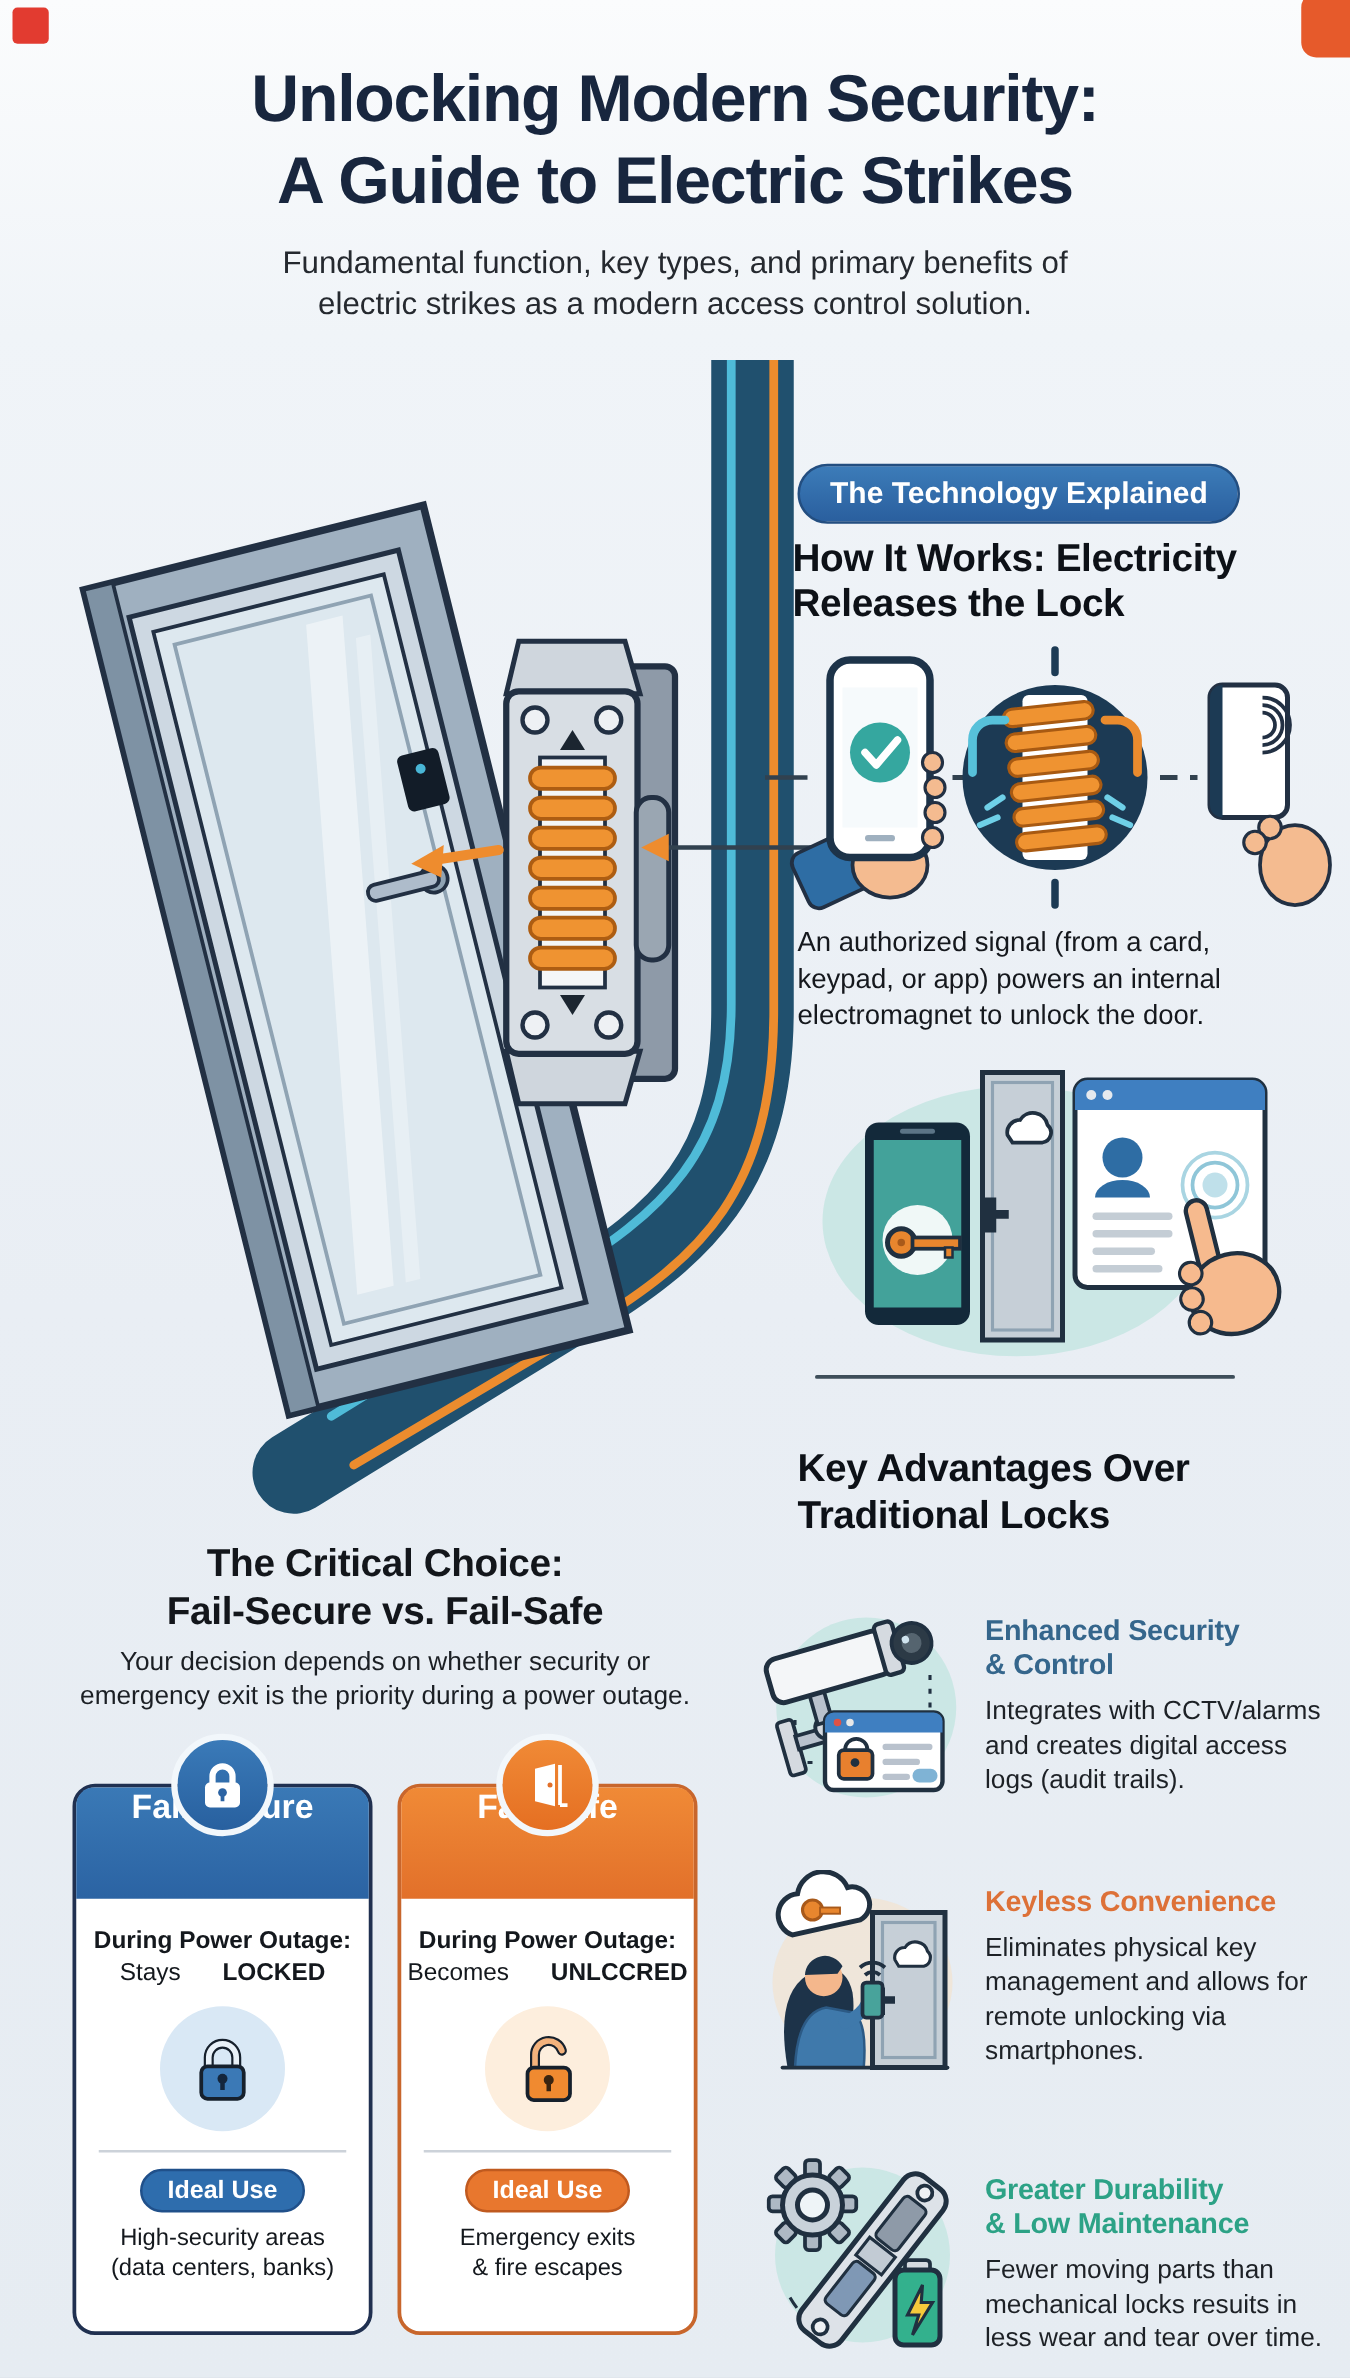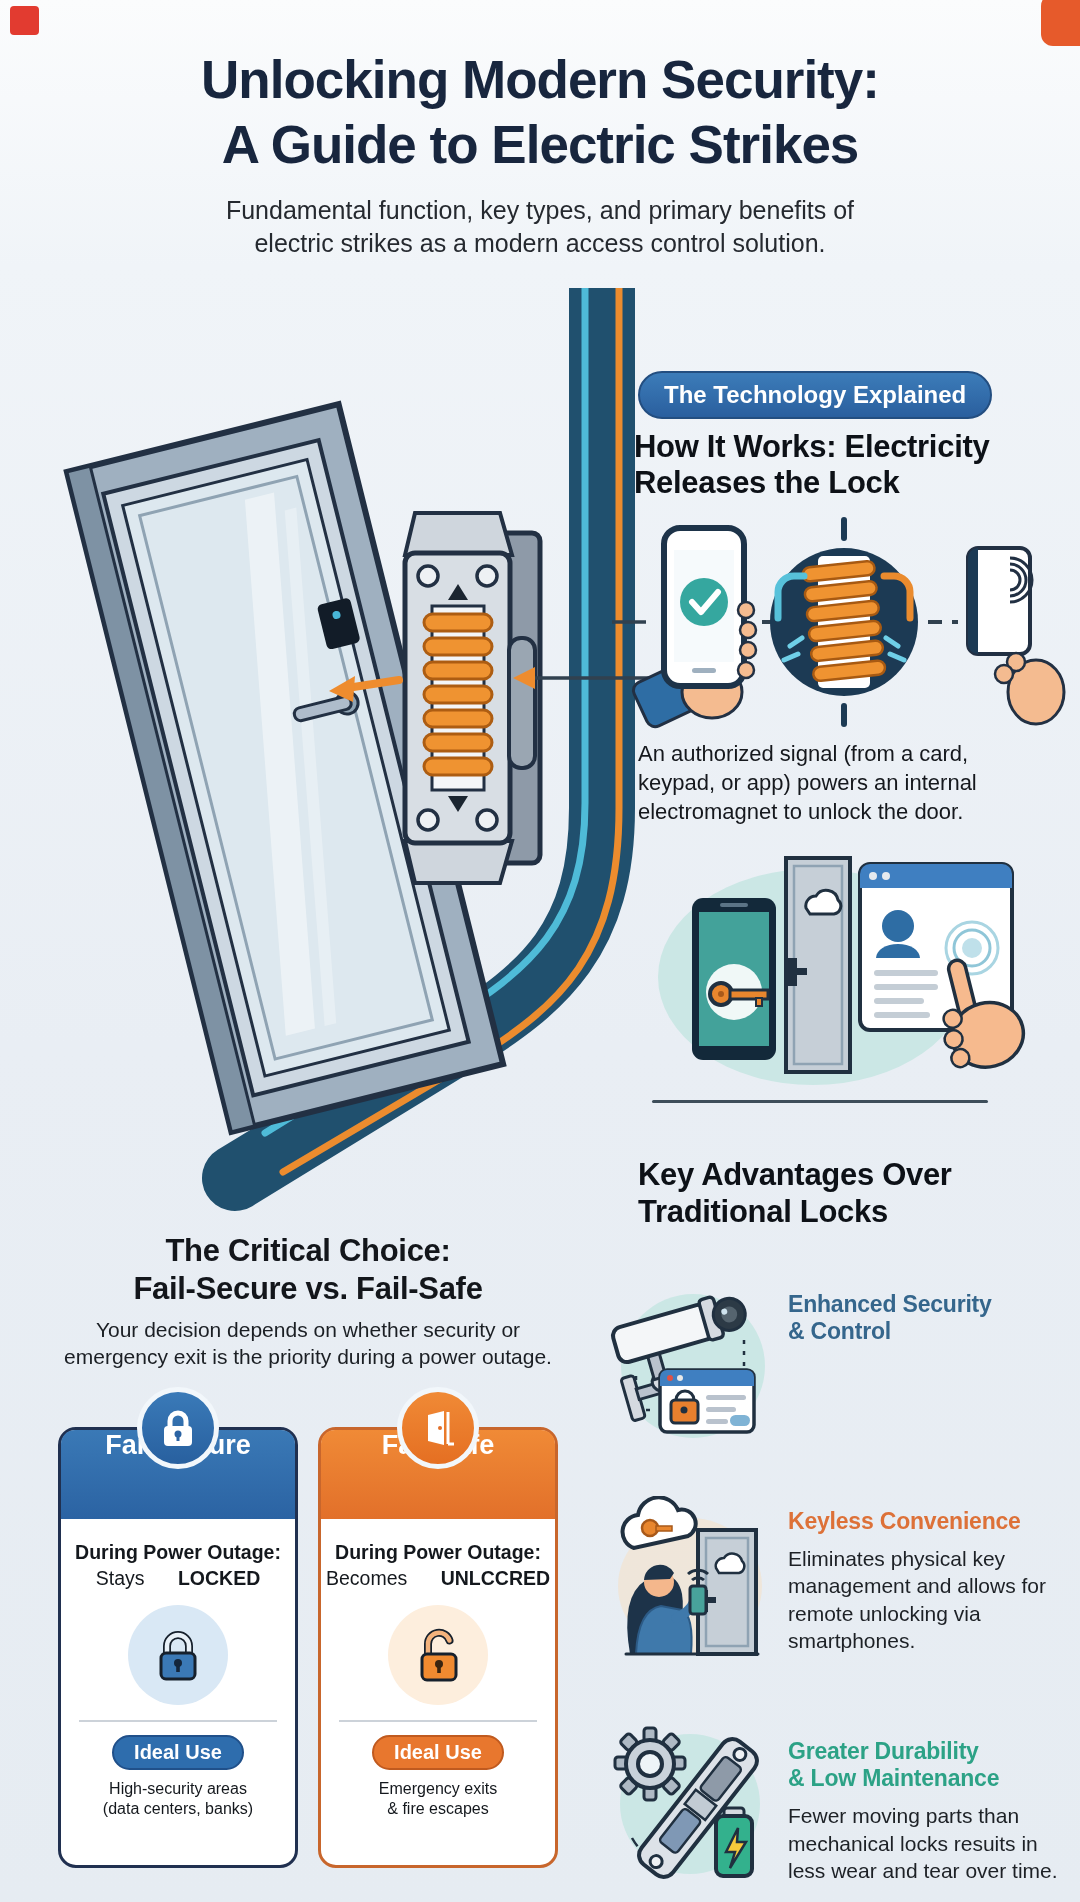--- a/index.html
+++ b/index.html
@@ -47,21 +47,21 @@
   .outage-value b{font-weight:800;margin-left:28px;}
   .body-lock{width:100px;height:100px;border-radius:50%;margin:15px auto 0;
              display:flex;align-items:center;justify-content:center;}
   .lock-blue-bg{background:#d9e8f5;}
   .lock-orange-bg{background:#fdeedd;}
   .card-divider{margin:15px 18px 0;border-top:2px solid #ccd2d9;}
   .ideal-pill{display:inline-block;margin-top:13px;padding:4px 20px;border-radius:18px;
               color:#ffffff;font-size:20px;font-weight:700;}
   .pill-blue{background:#2e6dad;border:2px solid #20508a;}
   .pill-orange{background:#e8772e;border:2px solid #c05a1f;}
-  .ideal-text{margin-top:9px;font-size:16px;line-height:1.26;color:#14181d;}
+  .ideal-text{margin-top:9px;font-size:19px;line-height:1.26;color:#14181d;}
   .ideal-text span{display:block;}
   .tl1,.tl2{display:block;}
 </style>
 </head>
 <body>
 
 <div class="page">
 
   <div class="abs corner-tl"></div>
   <div class="abs corner-tr"></div>
@@ -263,20 +263,21 @@
       <rect x="108" y="129" width="30" height="5" rx="2.5" fill="#b9c2cd"></rect>
       <rect x="108" y="141" width="22" height="5" rx="2.5" fill="#b9c2cd"></rect>
       <rect x="132" y="137" width="20" height="11" rx="5.5" fill="#7fb3d5"></rect>
     </g>
   </svg>
   <div class="abs adv-text" style="top:1291px;">
     <div class="adv-title" style="color:#35668c;">
       <span class="tl1">Enhanced Security</span>
       <span class="tl2">&amp; Control</span>
     </div>
+    <div class="adv-body">Integrates with CCTV/alarms and creates digital access logs (audit trails).</div>
   </div>
 
   <svg class="abs" style="left:598px;top:1496px;" width="185" height="175" viewBox="0 0 185 175">
     <ellipse cx="92" cy="90" rx="72" ry="68" fill="#f7dfc2" opacity="0.5"></ellipse>
     <g>
       <path d="M36 52 a17 17 0 0 1 4 -33 a21 21 0 0 1 40 -5 a14 14 0 0 1 10 26 z" fill="#ffffff" stroke="#203040" stroke-width="4"></path>
       <circle cx="52" cy="32" r="8" fill="#e8862e" stroke="#a8591a" stroke-width="2.5"></circle>
       <rect x="58" y="30" width="16" height="5" fill="#e8862e" stroke="#a8591a" stroke-width="1.5"></rect>
     </g>
     <g>

